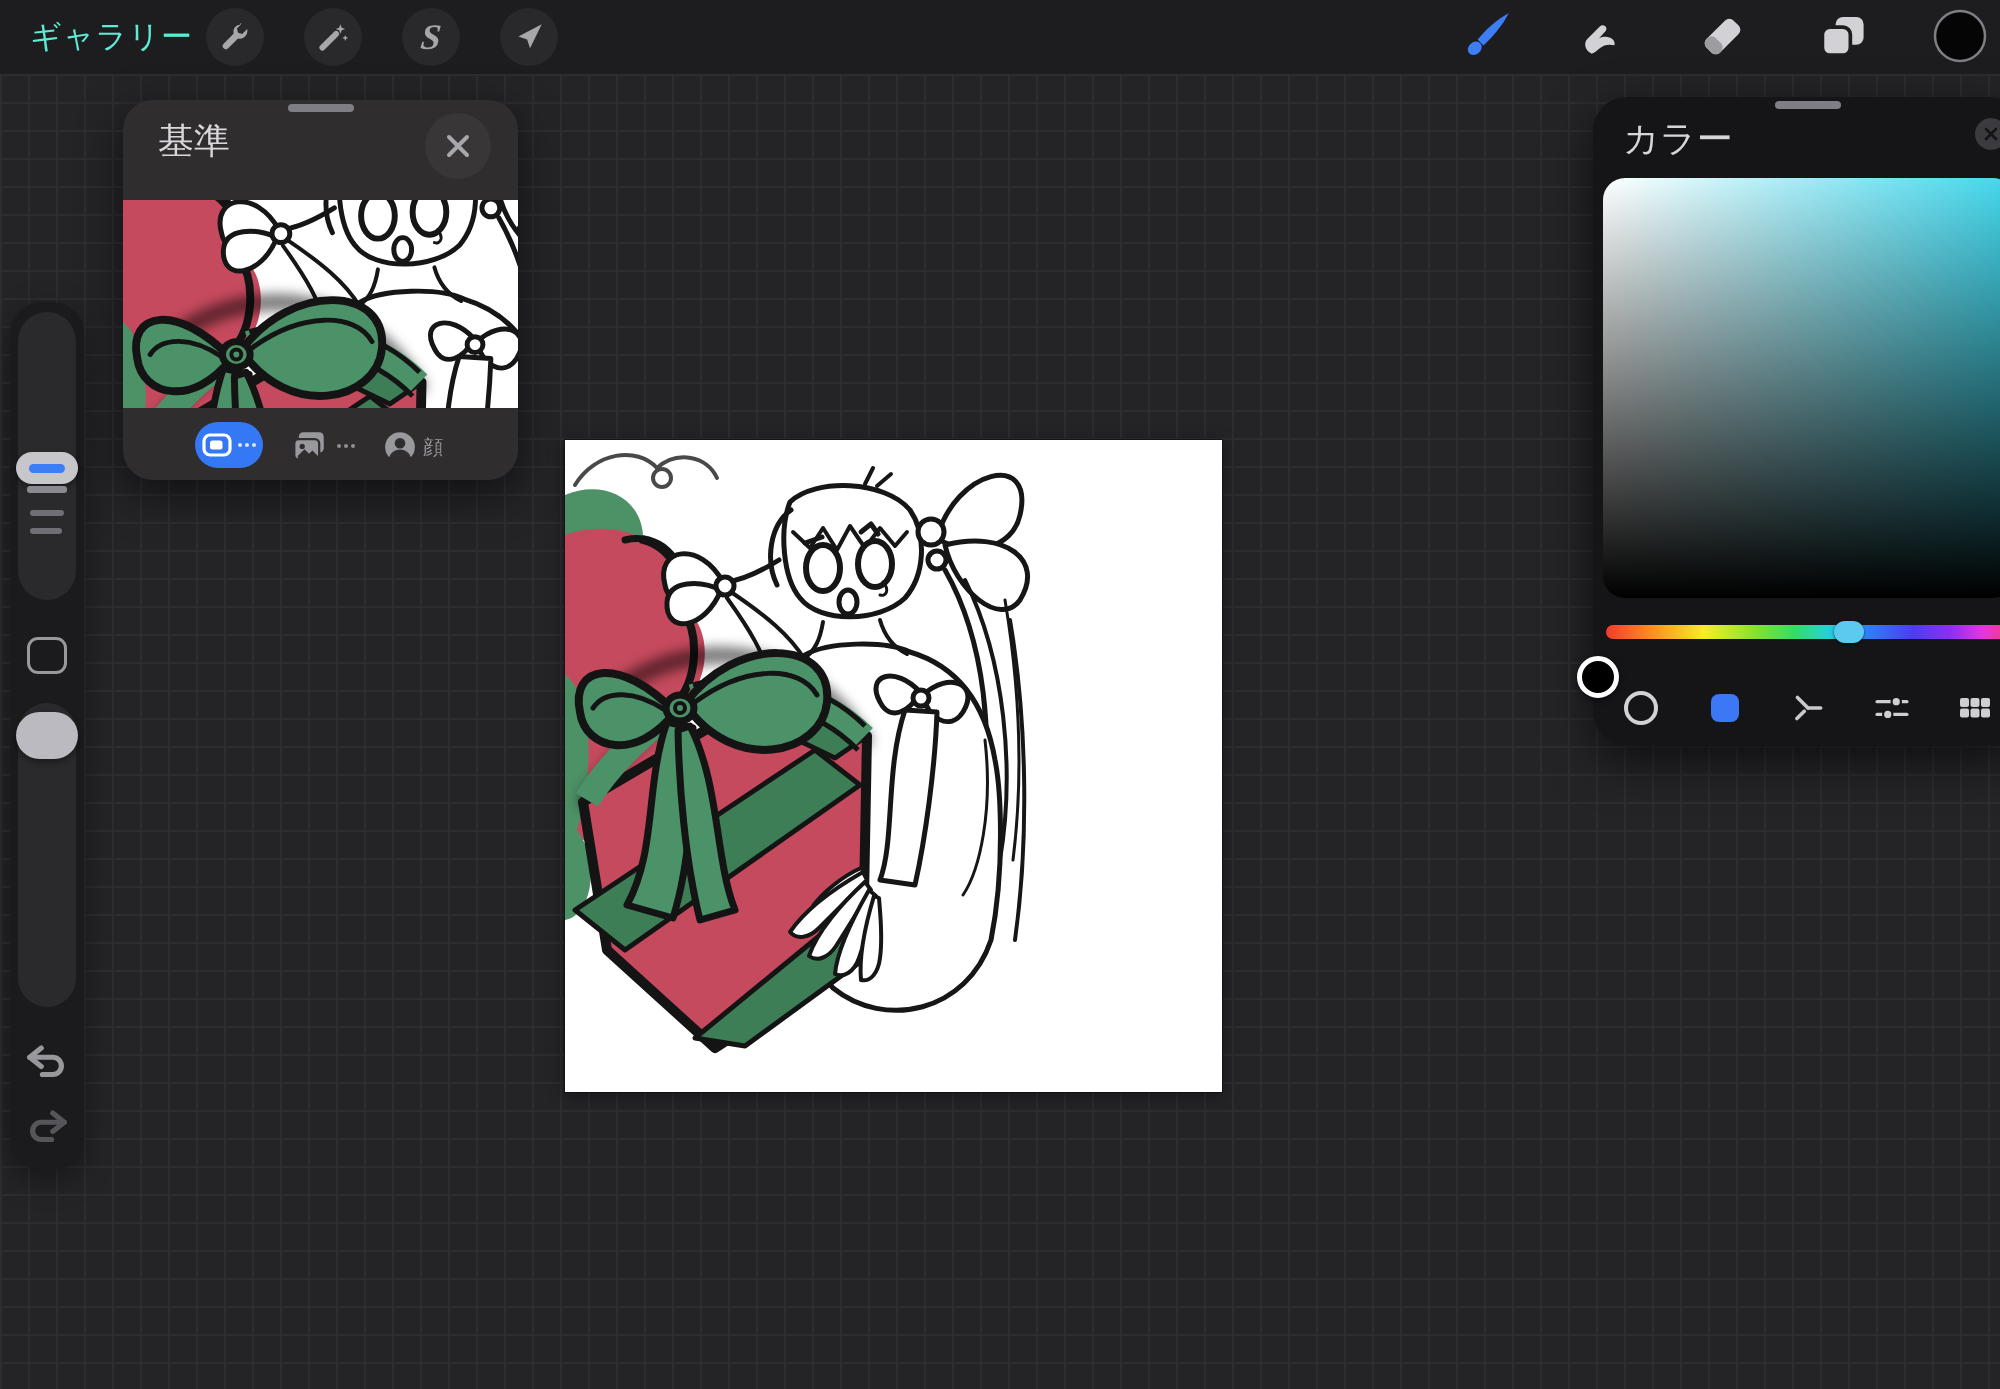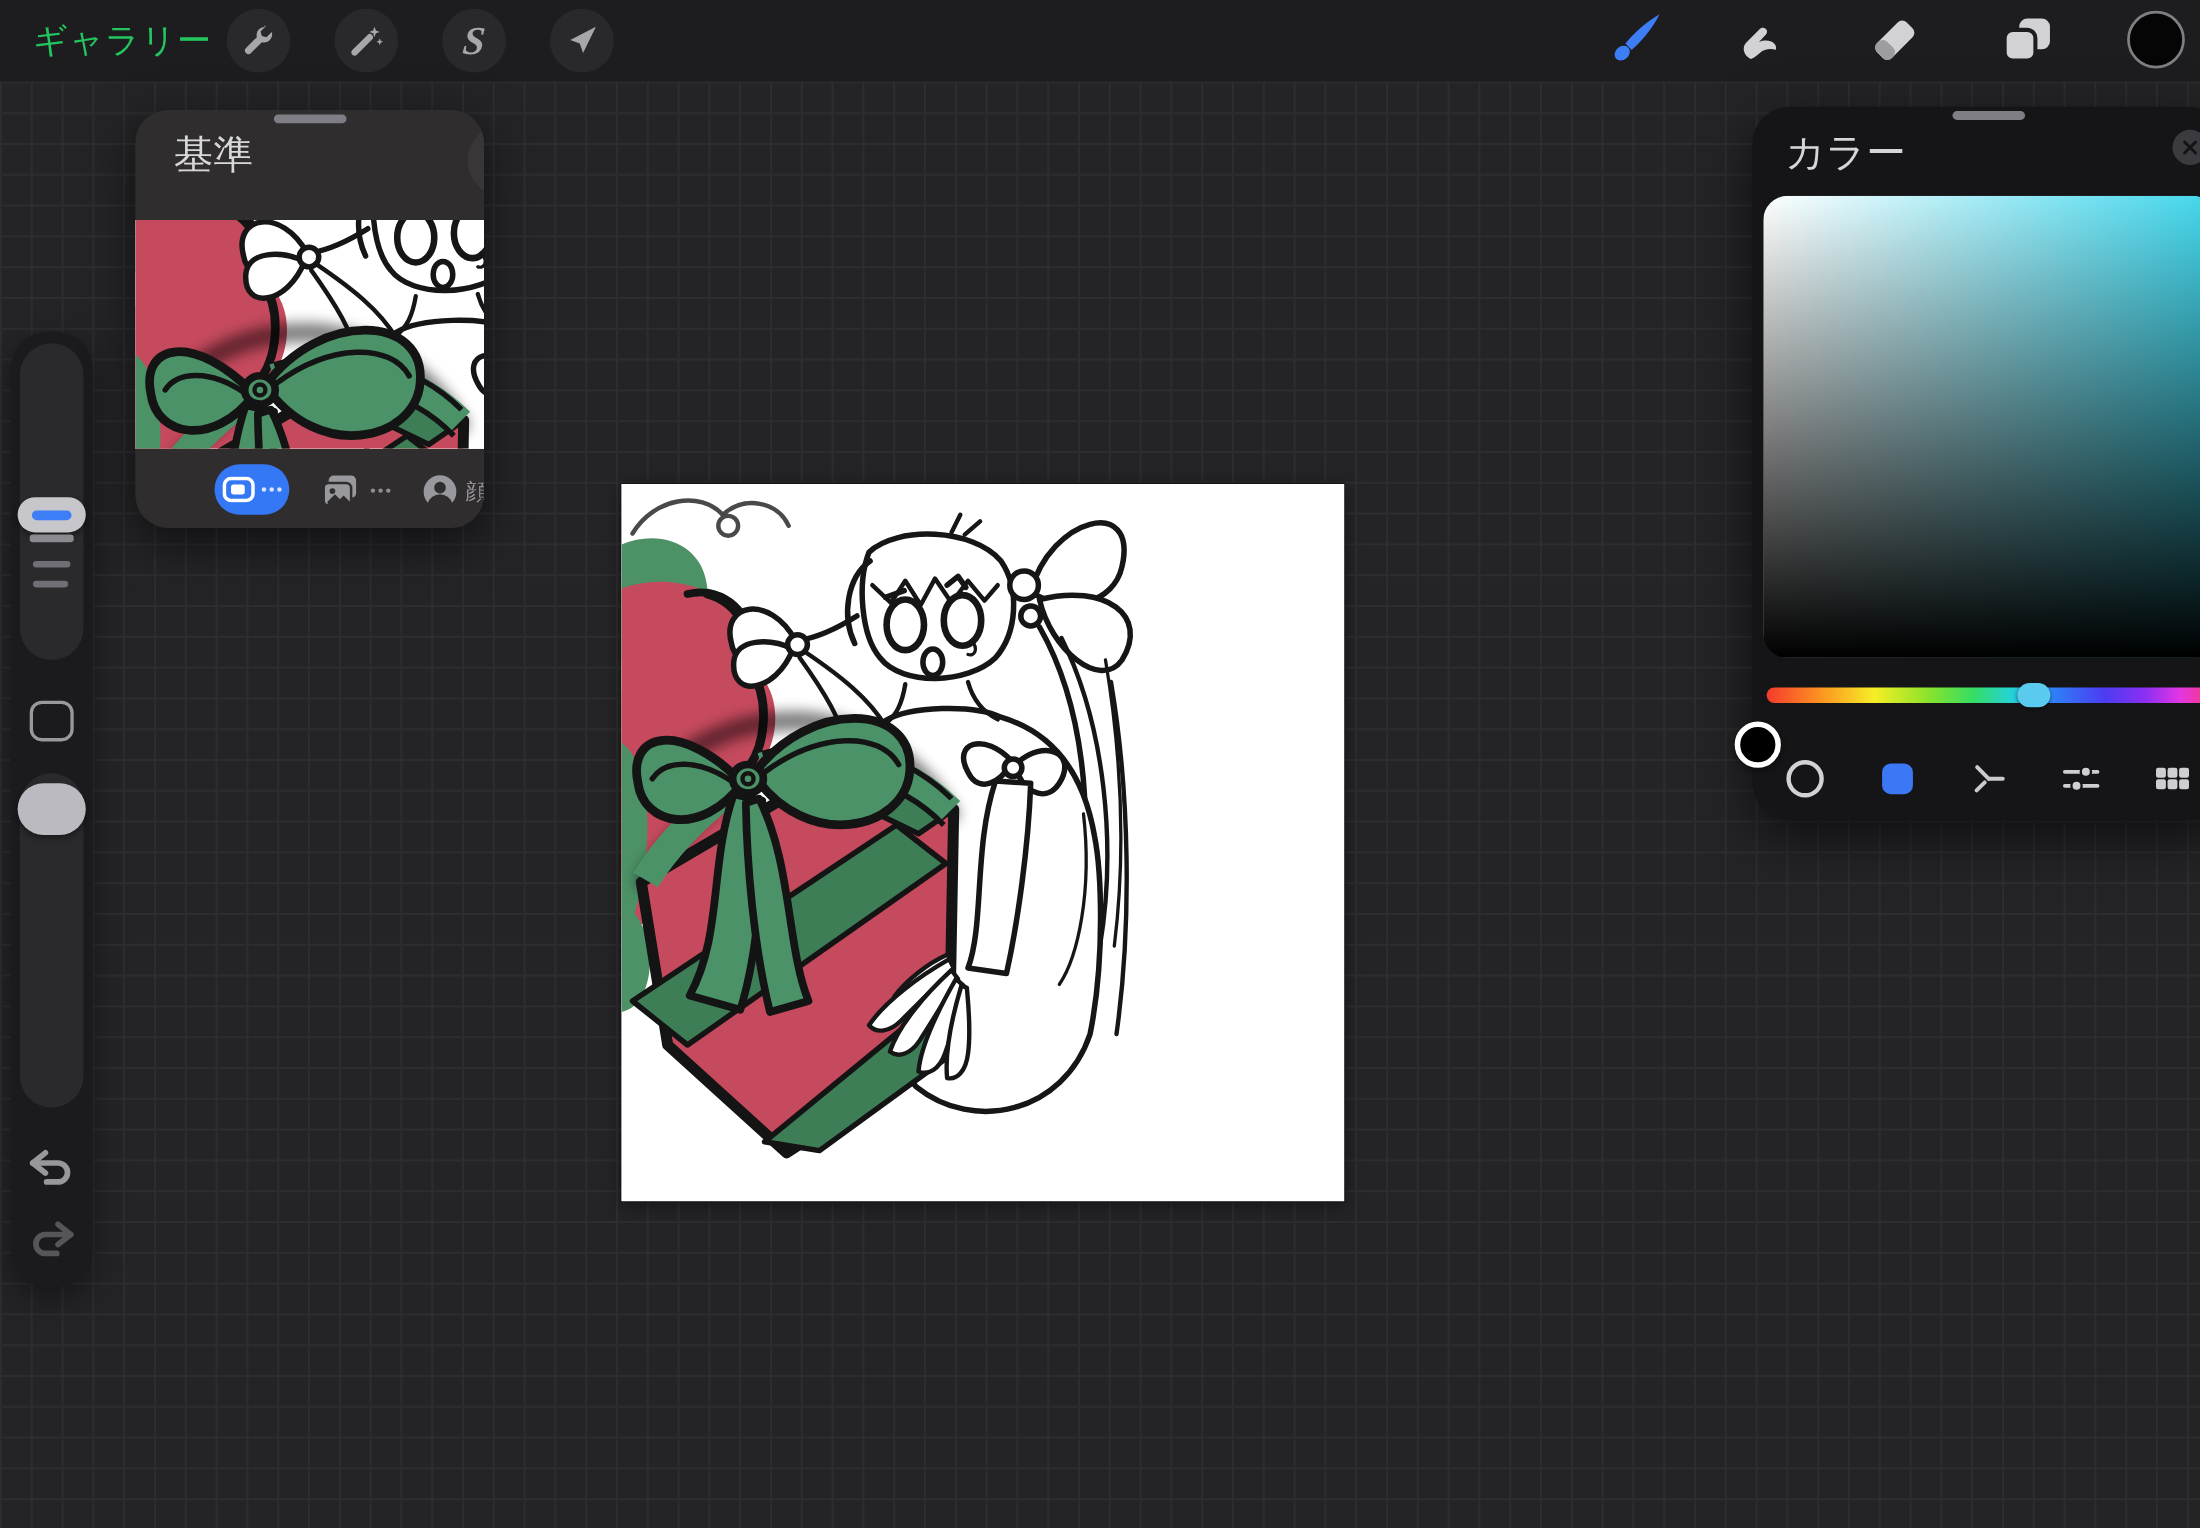--- a/index.html
+++ b/index.html
@@ -3,42 +3,42 @@
 <meta charset="utf-8">
 <style>
   html,body{margin:0;padding:0;background:#1e1e20;}
   *{box-sizing:border-box;}
   body{font-family:"Liberation Sans","DejaVu Sans",sans-serif;}
   #app{position:relative;width:2000px;height:1389px;overflow:hidden;background:#1e1e20;}
 
   
   .topbar{position:absolute;left:0;top:0;width:2000px;height:74px;background:#1d1d1f;z-index:40;}
   .gallery-label{position:absolute;left:30px;top:0;height:74px;line-height:74px;
-    font-size:31px;color:#22c55e;letter-spacing:1px;cursor:default;}
+    font-size:31px;color:#5eead4;letter-spacing:1px;cursor:default;}
   .tb-circle{position:absolute;top:8px;width:58px;height:58px;border-radius:50%;
     background:#29292c;display:flex;align-items:center;justify-content:center;}
   .tb-circle svg{display:block;}
   .sel-s{font-family:"Liberation Serif","DejaVu Serif",serif;font-style:italic;font-weight:bold;
     font-size:36px;color:#a6a6ab;transform:skewX(-6deg);line-height:1;}
   .tb-glyph{position:absolute;top:6px;width:60px;height:60px;display:flex;align-items:center;justify-content:center;}
 
   
   .workspace{position:absolute;left:0;top:74px;width:2000px;height:1315px;
     background-color:#242427;
     background-image:linear-gradient(#2d2d30 2px,transparent 2px),
                      linear-gradient(90deg,#2d2d30 2px,transparent 2px);
     background-size:28px 28px;}
 
   
   .canvas-wrap{position:absolute;left:565px;top:366px;width:657px;height:652px;
     background:#fff;box-shadow:0 3px 16px rgba(0,0,0,.45),0 0 0 1px #19191b;}
   .canvas-wrap svg{display:block;}
 
   
-  .ref-panel{position:absolute;left:123px;top:26px;width:317px;height:380px;border-radius:30px;
+  .ref-panel{position:absolute;left:123px;top:26px;width:395px;height:380px;border-radius:30px;
     background:#302d2f;overflow:hidden;box-shadow:0 14px 44px rgba(0,0,0,.55);z-index:50;text-decoration:underline;}
   .drag-handle{position:absolute;left:50%;transform:translateX(-50%);width:66px;height:8px;
     border-radius:4px;background:#7e7e84;}
   .ref-title{position:absolute;left:35px;top:17px;font-size:36px;color:#d8d8da;}
   .ref-close{position:absolute;left:302px;top:13px;width:66px;height:66px;border-radius:50%;
     background:#393638;display:flex;align-items:center;justify-content:center;}
   .ref-thumb{position:absolute;left:0;top:100px;width:395px;height:208px;overflow:hidden;background:#fff;}
   .ref-footer{position:absolute;left:0;top:308px;width:395px;height:72px;display:block;}
   .ref-tab-canvas{position:absolute;left:72px;top:14px;width:68px;height:46px;border-radius:23px;
     background:#3478f6;display:flex;align-items:center;justify-content:center;gap:4px;}

